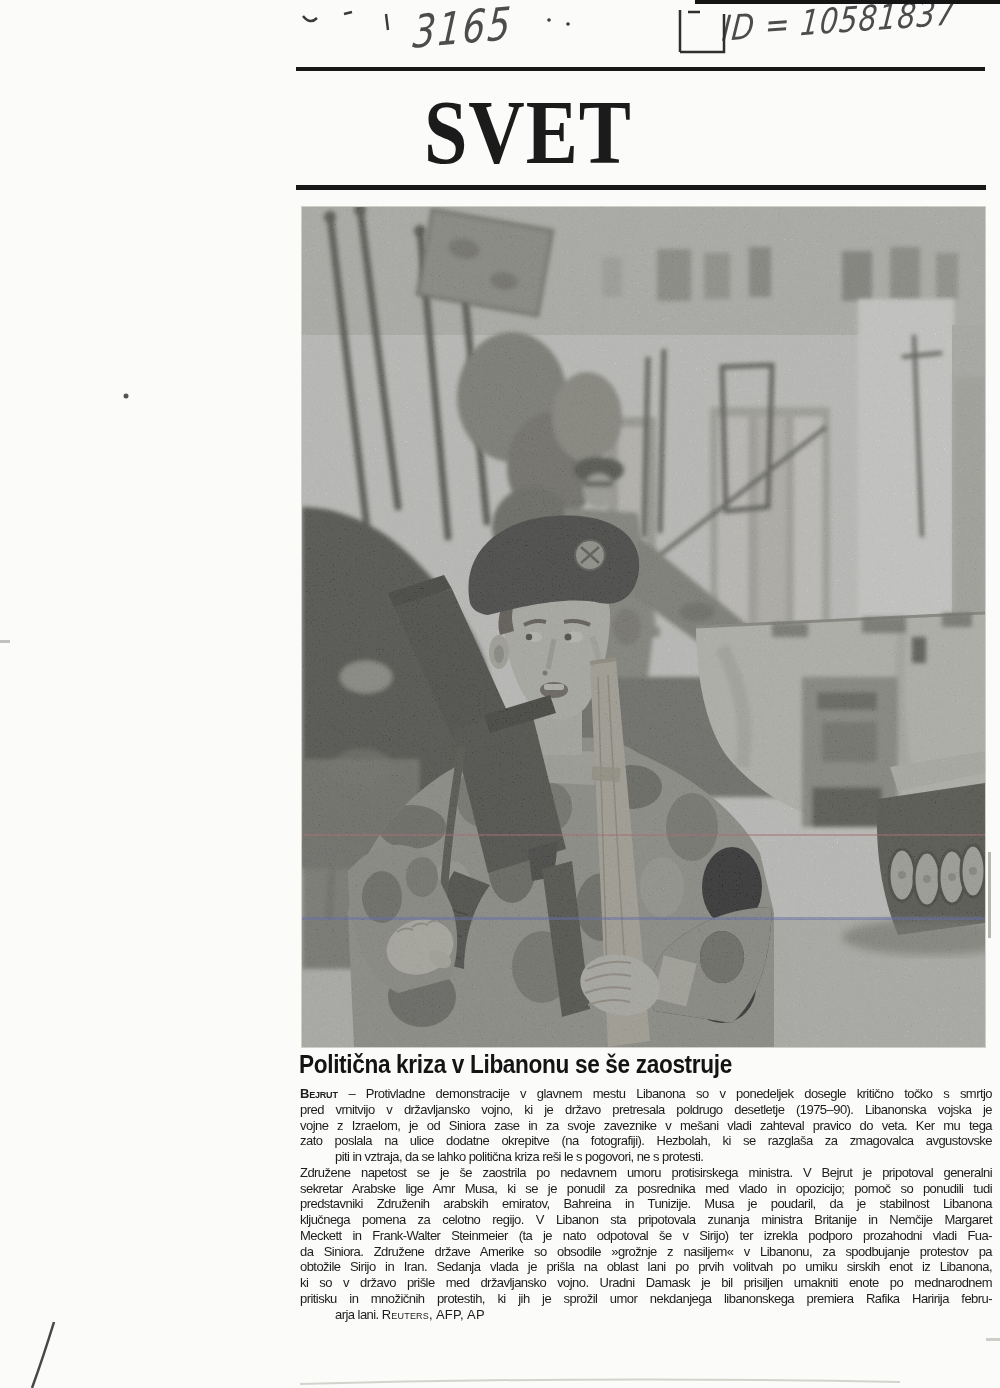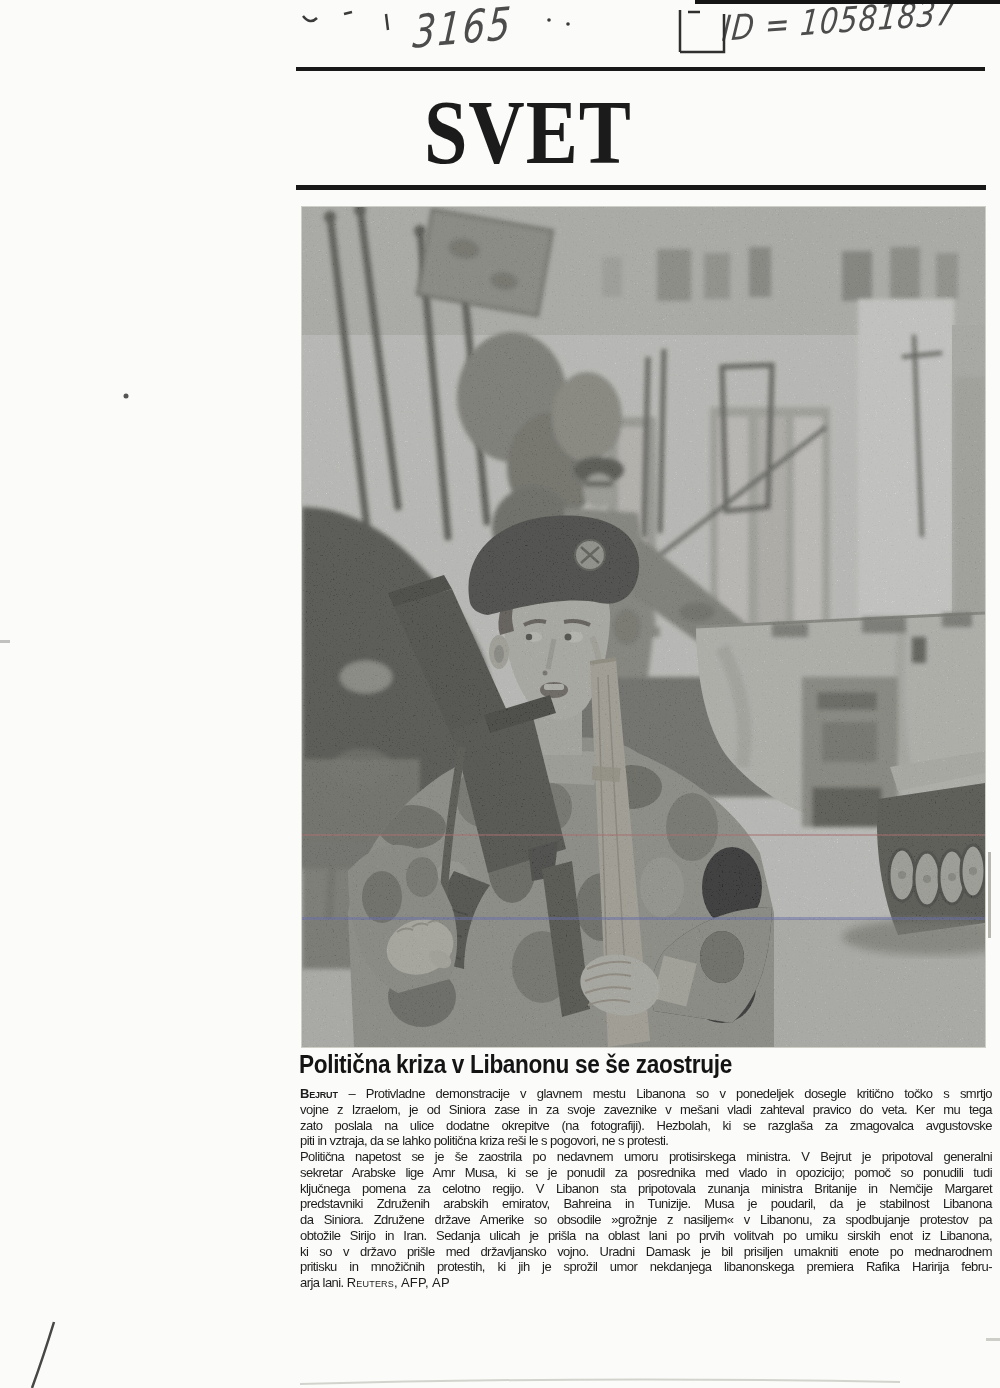--- a/index.html
+++ b/index.html
@@ -17,21 +17,21 @@
   #section-title{position:absolute;left:424px;top:86px;
         font-family:"Liberation Serif",serif;font-weight:bold;font-size:92px;line-height:1;
         letter-spacing:1px;color:#1b1b1b;transform:scaleX(.85);transform-origin:left top;}
   #photo{position:absolute;left:302px;top:207px;width:683px;height:840px;outline:1px solid #cfcfc8;}
   #headline{position:absolute;left:299px;top:1049px;width:760px;
         font-weight:bold;font-size:26px;letter-spacing:-.4px;color:#141414;
         transform:scaleX(.87);transform-origin:left top;white-space:nowrap;}
   #article-body{position:absolute;left:300px;top:1086px;width:692px;
         font-size:13px;line-height:15.75px;letter-spacing:-.55px;color:#1d1d1d;}
   .body-line{text-align:justify;text-align-last:justify;}
-  .body-line.para-last{text-align-last:left;}
+  .body-line.para-last{text-align-last:left;margin-left:35px;}
   .dateline{font-weight:bold;font-variant:small-caps;letter-spacing:-.2px;}
   .credits{font-weight:normal;font-variant:small-caps;letter-spacing:.2px;}
   #artifacts{position:absolute;left:0;top:0;pointer-events:none;}
 </style>
 </head>
 <body>
 
 <div class="page">
 
   <div class="handwriting" id="hw-number">3165</div>
@@ -268,29 +268,31 @@
     </g>
 
     <rect x="0" y="0" width="683" height="840" filter="url(#grainD)" opacity=".30"></rect>
     <rect x="0" y="0" width="683" height="840" filter="url(#grainL)" opacity=".26"></rect>
   </svg>
 
   <div id="headline">Politična kriza v Libanonu se še zaostruje</div>
 
   <div id="article-body">
       <div class="body-line"><span class="dateline">Bejrut</span> – Protivladne demonstracije v glavnem mestu Libanona so v ponedeljek dosegle kritično točko s smrtjo</div>
+      <div class="body-line">pred vrnitvijo v državljansko vojno, ki je državo pretresala poldrugo desetletje (1975–90). Libanonska vojska je</div>
       <div class="body-line">vojne z Izraelom, je od Siniora zase in za svoje zaveznike v mešani vladi zahteval pravico do veta. Ker mu tega</div>
       <div class="body-line">zato poslala na ulice dodatne okrepitve (na fotografiji). Hezbolah, ki se razglaša za zmagovalca avgustovske</div>
       <div class="body-line para-last">piti in vztraja, da se lahko politična kriza reši le s pogovori, ne s protesti.</div>
-      <div class="body-line">Politična napetost se je še zaostrila po nedavnem umoru protisirskega ministra. V Bejrut je pripotoval generalni</div>
+      <div class="body-line">Združene napetost se je še zaostrila po nedavnem umoru protisirskega ministra. V Bejrut je pripotoval generalni</div>
       <div class="body-line">sekretar Arabske lige Amr Musa, ki se je ponudil za posrednika med vlado in opozicijo; pomoč so ponudili tudi</div>
+      <div class="body-line">predstavniki Združenih arabskih emiratov, Bahreina in Tunizije. Musa je poudaril, da je stabilnost Libanona</div>
       <div class="body-line">ključnega pomena za celotno regijo. V Libanon sta pripotovala zunanja ministra Britanije in Nemčije Margaret</div>
-      <div class="body-line">predstavniki Združenih arabskih emiratov, Bahreina in Tunizije. Musa je poudaril, da je stabilnost Libanona</div>
+      <div class="body-line">Meckett in Frank-Walter Steinmeier (ta je nato odpotoval še v Sirijo) ter izrekla podporo prozahodni vladi Fua-</div>
       <div class="body-line">da Siniora. Združene države Amerike so obsodile »grožnje z nasiljem« v Libanonu, za spodbujanje protestov pa</div>
-      <div class="body-line">obtožile Sirijo in Iran. Sedanja ulicah je prišla na oblast lani po prvih volitvah po umiku sirskih enot iz Libanona,</div>
+      <div class="body-line">obtožile Sirijo in Iran. Sedanja vlada je prišla na oblast lani po prvih volitvah po umiku sirskih enot iz Libanona,</div>
       <div class="body-line">ki so v državo prišle med državljansko vojno. Uradni Damask je bil prisiljen umakniti enote po mednarodnem</div>
       <div class="body-line">pritisku in množičnih protestih, ki jih je sprožil umor nekdanjega libanonskega premiera Rafika Haririja febru-</div>
       <div class="body-line para-last">arja lani. <span class="credits">Reuters, AFP, AP</span></div>
     </div>
 
   <svg id="artifacts" width="1000" height="1388">
     <rect x="695" y="0" width="305" height="4" fill="#151515"></rect>
     <path d="M303,16 q7,9 14,2" stroke="#3a3a3a" stroke-width="2.5" fill="none"></path>
     <path d="M344,14 l8,-2" stroke="#3a3a3a" stroke-width="2.5" fill="none"></path>
     <path d="M386,14 l2,16" stroke="#3a3a3a" stroke-width="2.5" fill="none"></path>

